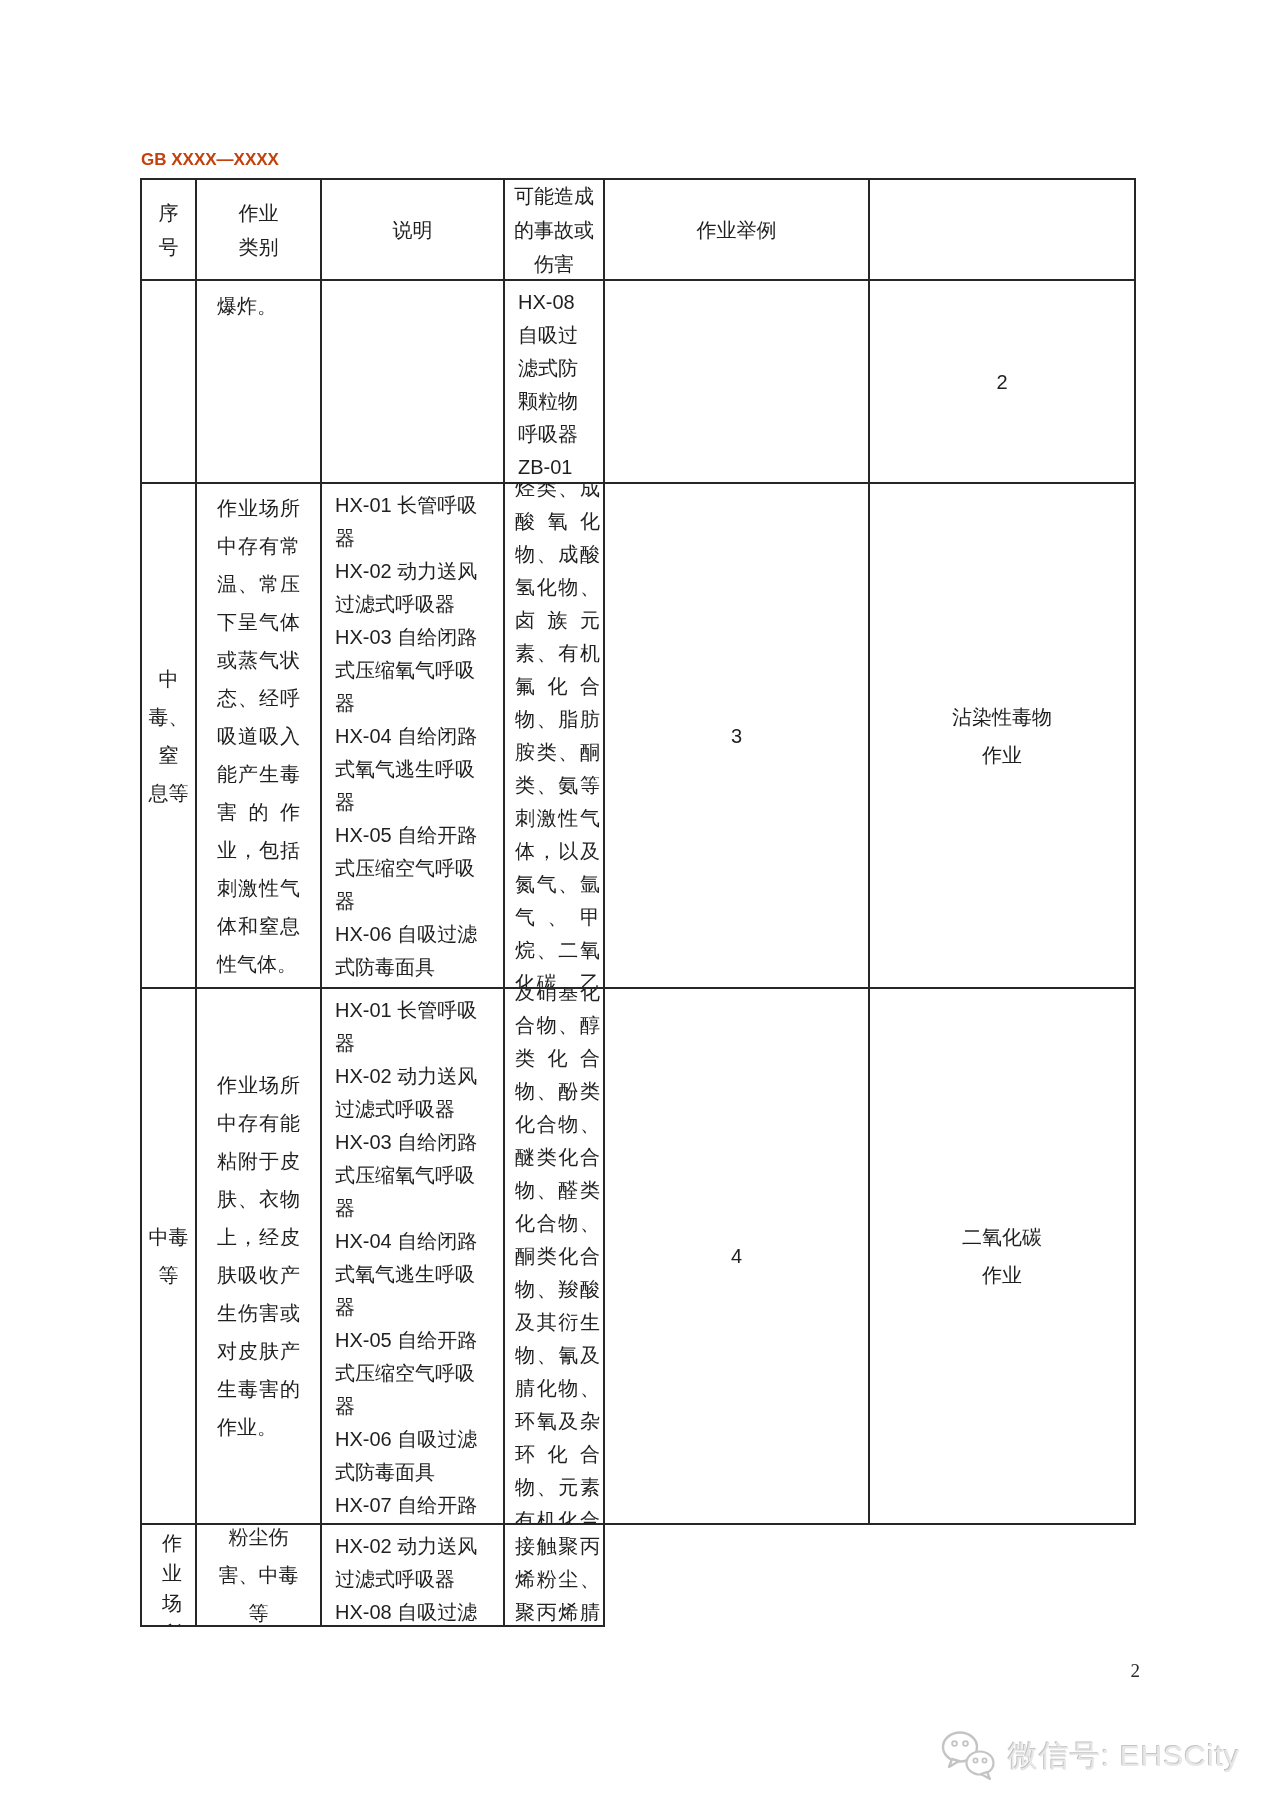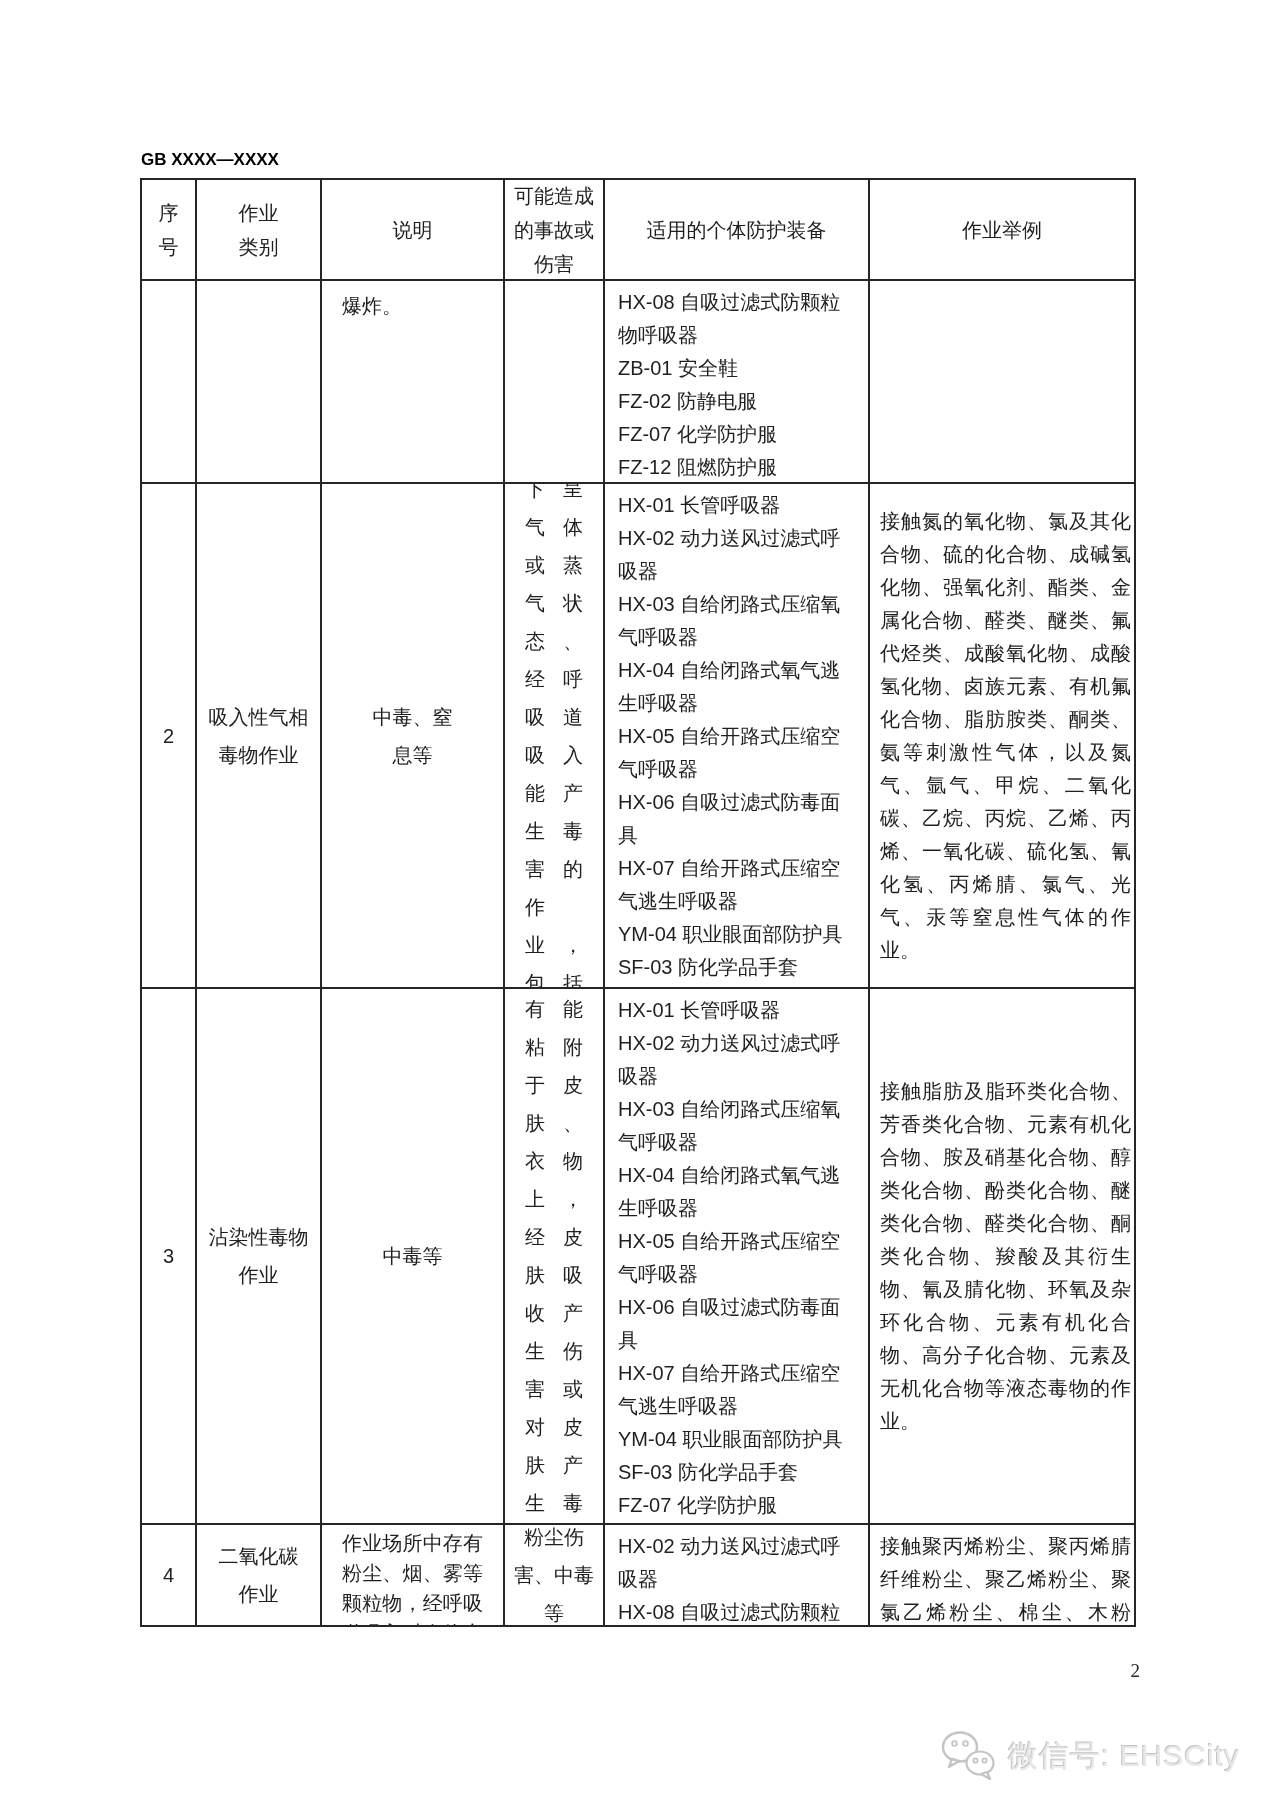--- a/index.html
+++ b/index.html
@@ -1,17 +1,17 @@
 <!DOCTYPE html>
 <html><head>
 <meta charset="utf-8">
 <style>
   html,body{margin:0;padding:0;background:#ffffff;}
   body{width:1280px;height:1810px;position:relative;font-family:"Liberation Sans","DejaVu Sans",sans-serif;color:#1f1f1f;}
-  .doc-code{position:absolute;left:141px;top:150px;font-size:17px;font-weight:600;letter-spacing:0px;color:#000000;}
+  .doc-code{position:absolute;left:141px;top:150px;font-size:17px;font-weight:600;letter-spacing:0px;color:#c2410c;}
   .std-table{
     position:absolute;left:140px;top:178px;width:996px;height:1449px;
     box-sizing:border-box;border-top:2px solid #262626;border-left:2px solid #262626;
     display:grid;
     grid-template-columns:55px 125px 183px 100px 265px 266px;
     grid-template-rows:101px 203px 505px 536px 102px;
   }
   .cell{
     box-sizing:border-box;border-right:2px solid #262626;border-bottom:2px solid #262626;
     overflow:hidden;display:flex;font-size:20px;line-height:38px;
@@ -50,23 +50,20 @@
     </div>
   <div class="cell hd v-mid">
       <div class="txt">说明</div>
     </div>
   <div class="cell hd v-mid">
       <div class="txt">可能造成
 的事故或
 伤害</div>
     </div>
   <div class="cell hd v-mid">
-      <div class="txt">适用的个体防护装备</div>
-    </div>
-  <div class="cell hd v-mid">
       <div class="txt">作业举例</div>
     </div>
 
   <div class="cell c-no v-mid">
       <div class="txt"></div>
     </div>
   <div class="cell c-cat v-mid">
       <div class="txt"></div>
     </div>
   <div class="cell c-desc v-top">
@@ -81,24 +78,20 @@
 FZ-02 防静电服
 FZ-07 化学防护服
 FZ-12 阻燃防护服</div>
     </div>
   <div class="cell c-ex v-mid">
       <div class="txt"></div>
     </div>
 
   <div class="cell c-no v-mid">
       <div class="txt">2</div>
-    </div>
-  <div class="cell c-cat v-mid">
-      <div class="txt">吸入性气相
-毒物作业</div>
     </div>
   <div class="cell c-haz v-mid">
       <div class="txt">中毒、窒
 息等</div>
     </div>
   <div class="cell c-desc v-mid">
       <div class="txt">作业场所中存有常温、常压下呈气体或蒸气状态、经呼吸道吸入能产生毒害的作业，包括刺激性气体和窒息性气体。</div>
     </div>
   <div class="cell c-ppe v-top">
       <div class="txt">HX-01  长管呼吸器

